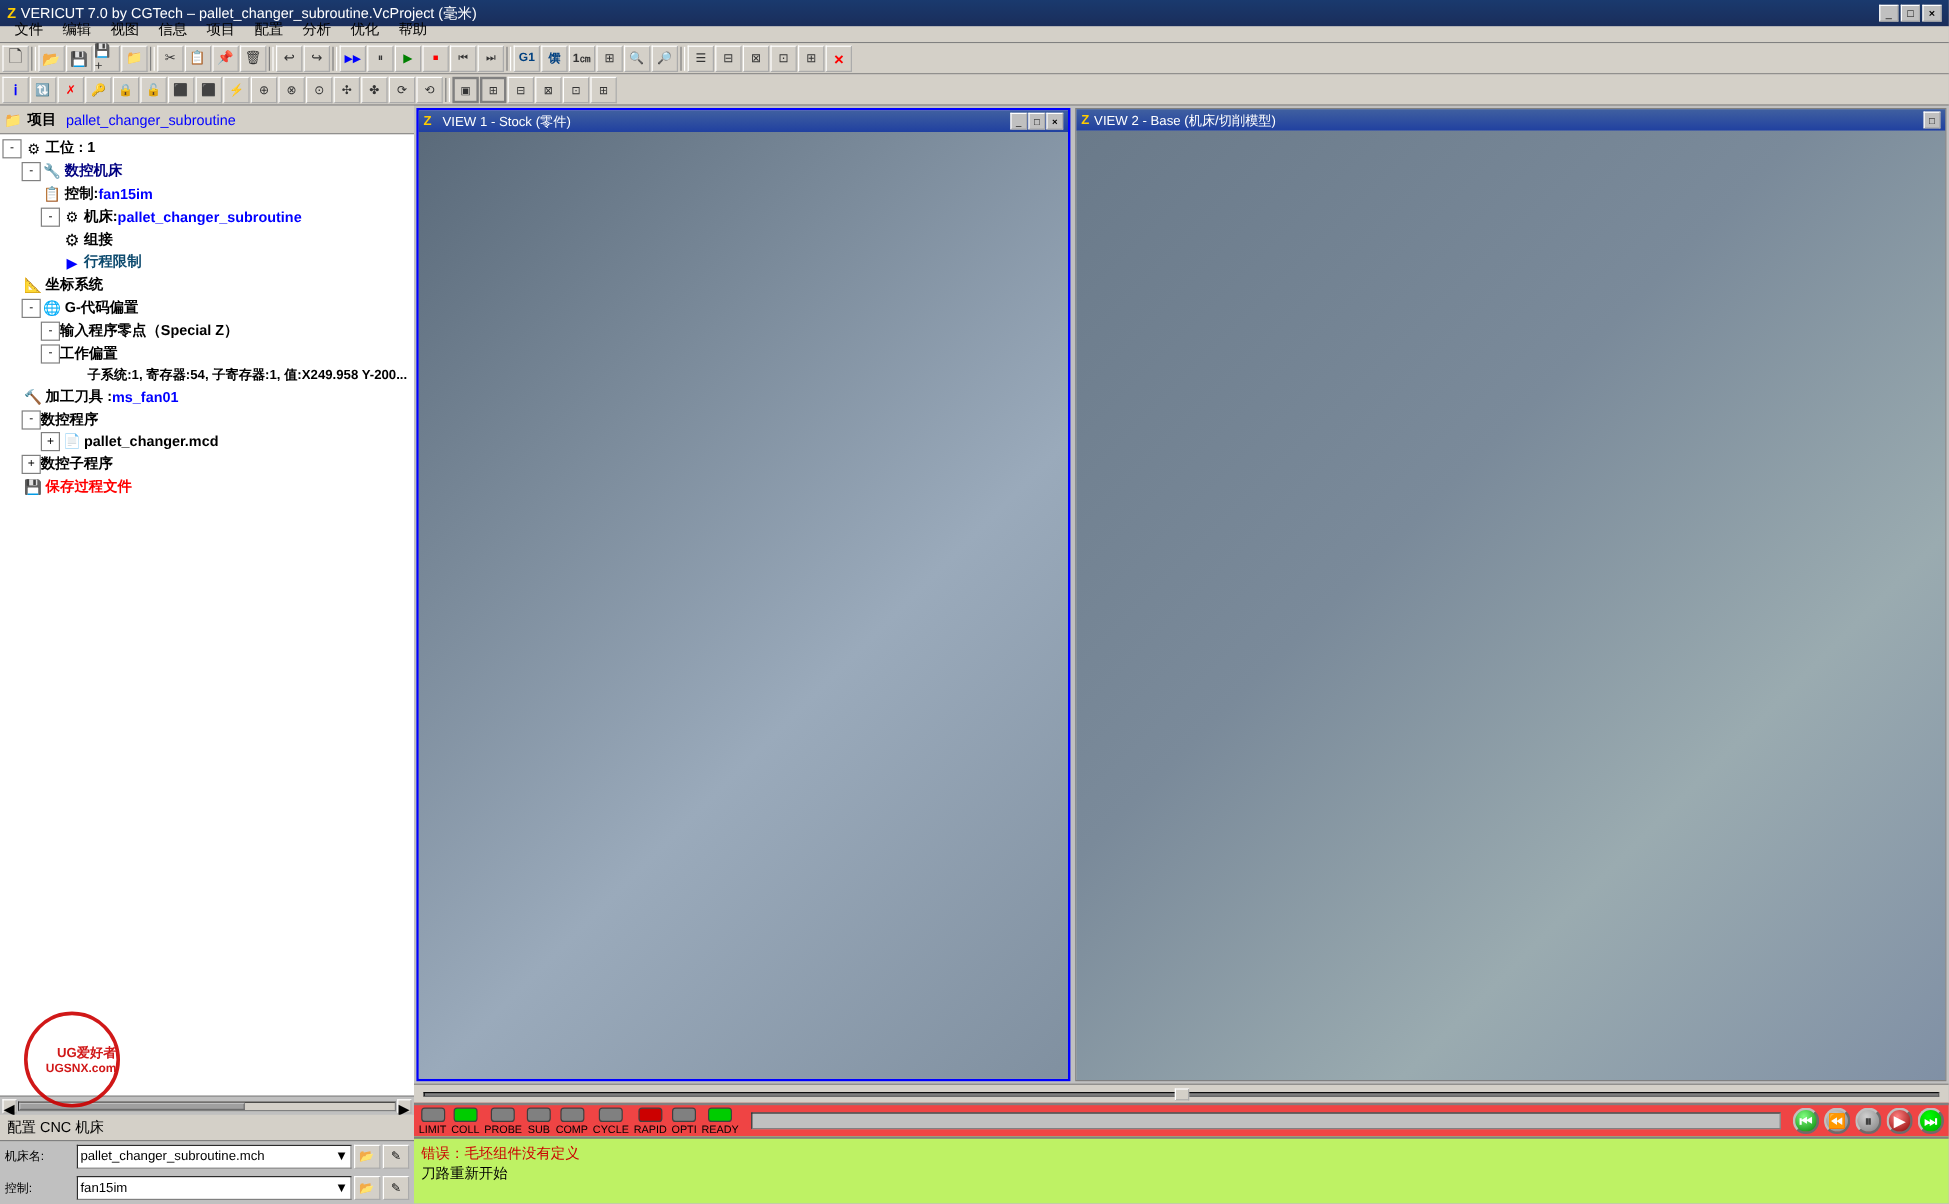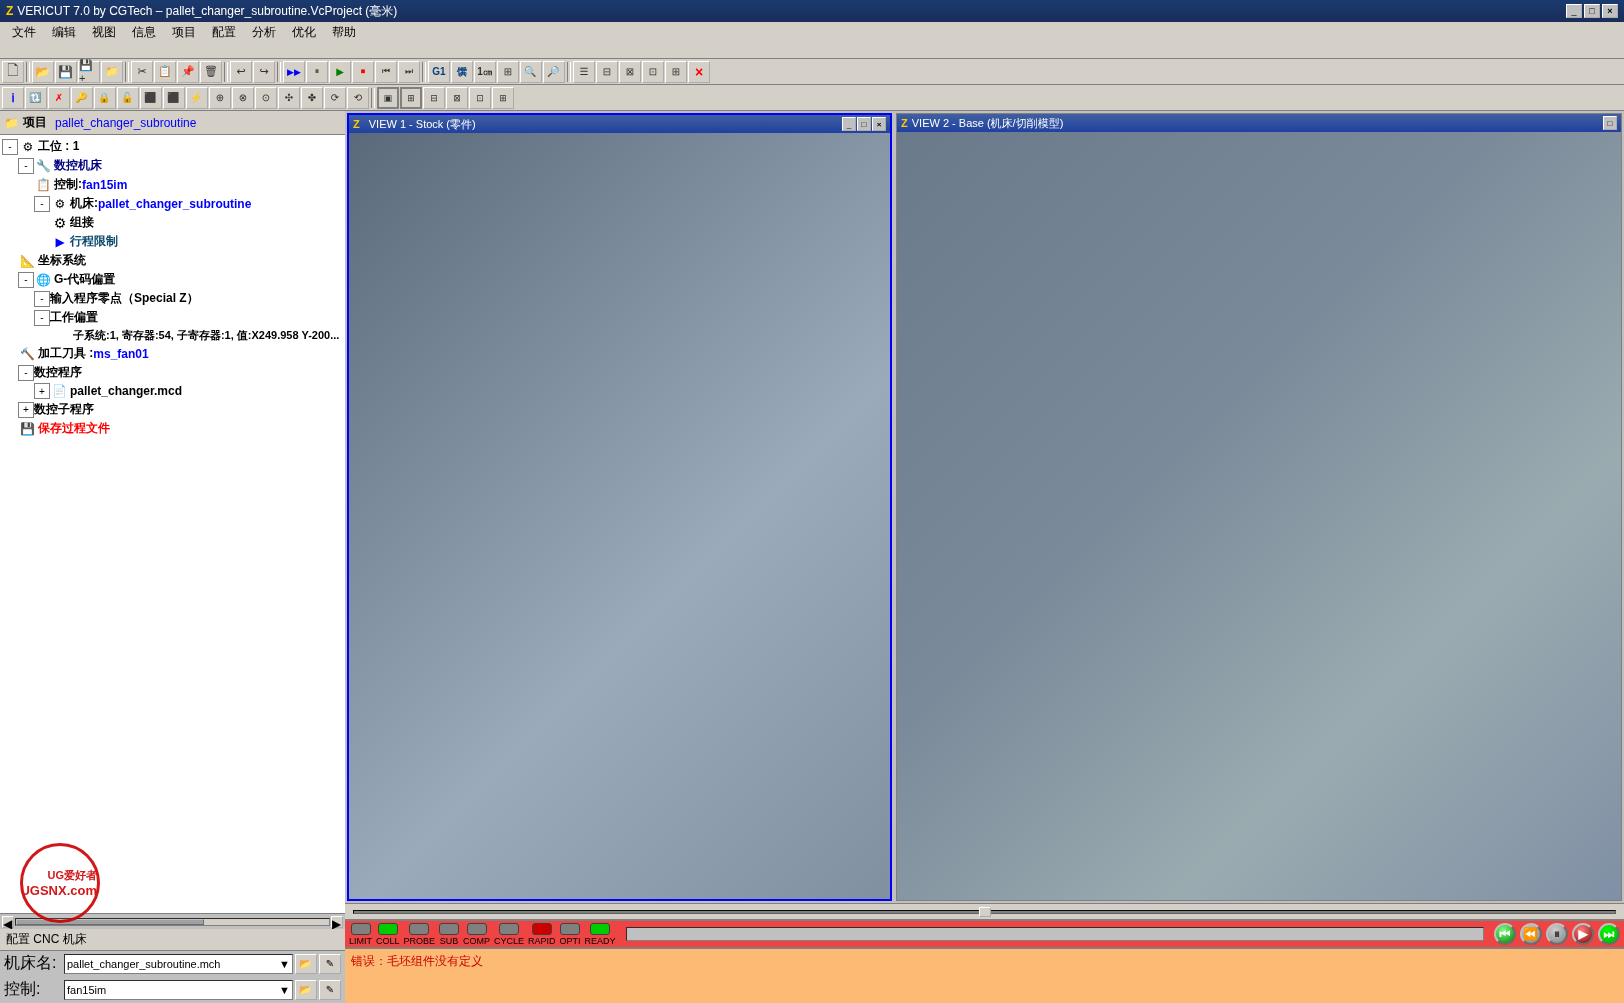--- a/index.html
+++ b/index.html
@@ -14,23 +14,23 @@
       align-items: center;
       padding: 0 6px;
       font-size: 12px;
     }
     #title-bar-buttons { margin-left: auto; display: flex; gap: 2px; }
     .title-btn { width: 16px; height: 14px; background: #c0c0c0; border: 1px outset #fff; font-size: 9px; display: flex; align-items: center; justify-content: center; cursor: pointer; color: #000; }
 
     
     #menu-bar {
       background: #d4d0c8;
-      height: 37px;
-      display: flex;
-      align-items: flex-start;
+      height: 14px;
+      display: flex;
+      align-items: flex-end;
       padding: 0 4px;
       border-bottom: 1px solid #808080;
     }
     .menu-item { padding: 2px 8px; font-size: 12px; cursor: pointer; color: #000; }
 
     
     .toolbar {
       background: #d4d0c8;
       height: 26px;
       display: flex;
@@ -104,21 +104,21 @@
       display: flex;
       align-items: center;
     }
     .config-row {
       display: flex;
       align-items: center;
       padding: 2px 4px;
       border-bottom: 1px solid #c0c0c0;
       height: 26px;
     }
-    .config-label { font-size: 16px; flex: 0 0 60px; }
+    .config-label { font-size: 10px; flex: 0 0 60px; }
     .config-dropdown {
       flex: 1;
       height: 20px;
       border: 1px inset #808080;
       background: white;
       font-size: 11px;
       padding: 0 2px;
       display: flex;
       align-items: center;
       position: relative;
@@ -228,21 +228,21 @@
       font-weight: bold;
     }
     .nav-btn-green { background: radial-gradient(circle at 40% 30%, #80ff80, #008000); color: white; }
     .nav-btn-gray { background: radial-gradient(circle at 40% 30%, #d0d0d0, #808080); color: #404040; }
     .nav-btn-red { background: radial-gradient(circle at 40% 30%, #ff8080, #880000); color: white; }
     .nav-btn-green2 { background: radial-gradient(circle at 40% 30%, #00ff00, #00aa00); color: white; }
 
     
     #error-area {
       height: 56px;
-      background: #fdba74;
+      background: #bef264;
       border-top: 2px solid #808080;
       padding: 4px 6px;
       font-size: 12px;
       color: #000;
     }
     .error-msg { color: #cc0000; font-size: 12px; }
 
     
     #horiz-scroll {
       height: 16px;
@@ -747,24 +747,25 @@
 
         <div class="nav-btn nav-btn-green">⏮</div>
         <div class="nav-btn nav-btn-gray">⏪</div>
         <div class="nav-btn nav-btn-gray">⏸</div>
         <div class="nav-btn nav-btn-red">▶</div>
         <div class="nav-btn nav-btn-green2">⏭</div>
       </div>
 
       <div id="error-area">
         <div class="error-msg">错误：毛坯组件没有定义</div>
+        <div>刀路重新开始</div>
       </div>
 
     </div>
   </div>
 </div>
 
 <div id="logo-overlay">
   <div class="logo-circle">
     <span style="font-size:11px; font-weight:bold;">UG爱好者</span>
-    <span style="font-size:13px;">UGSNX.com</span>
+    <span style="font-size:10px;">UGSNX.com</span>
   </div>
 </div>
 
 </body></html>

